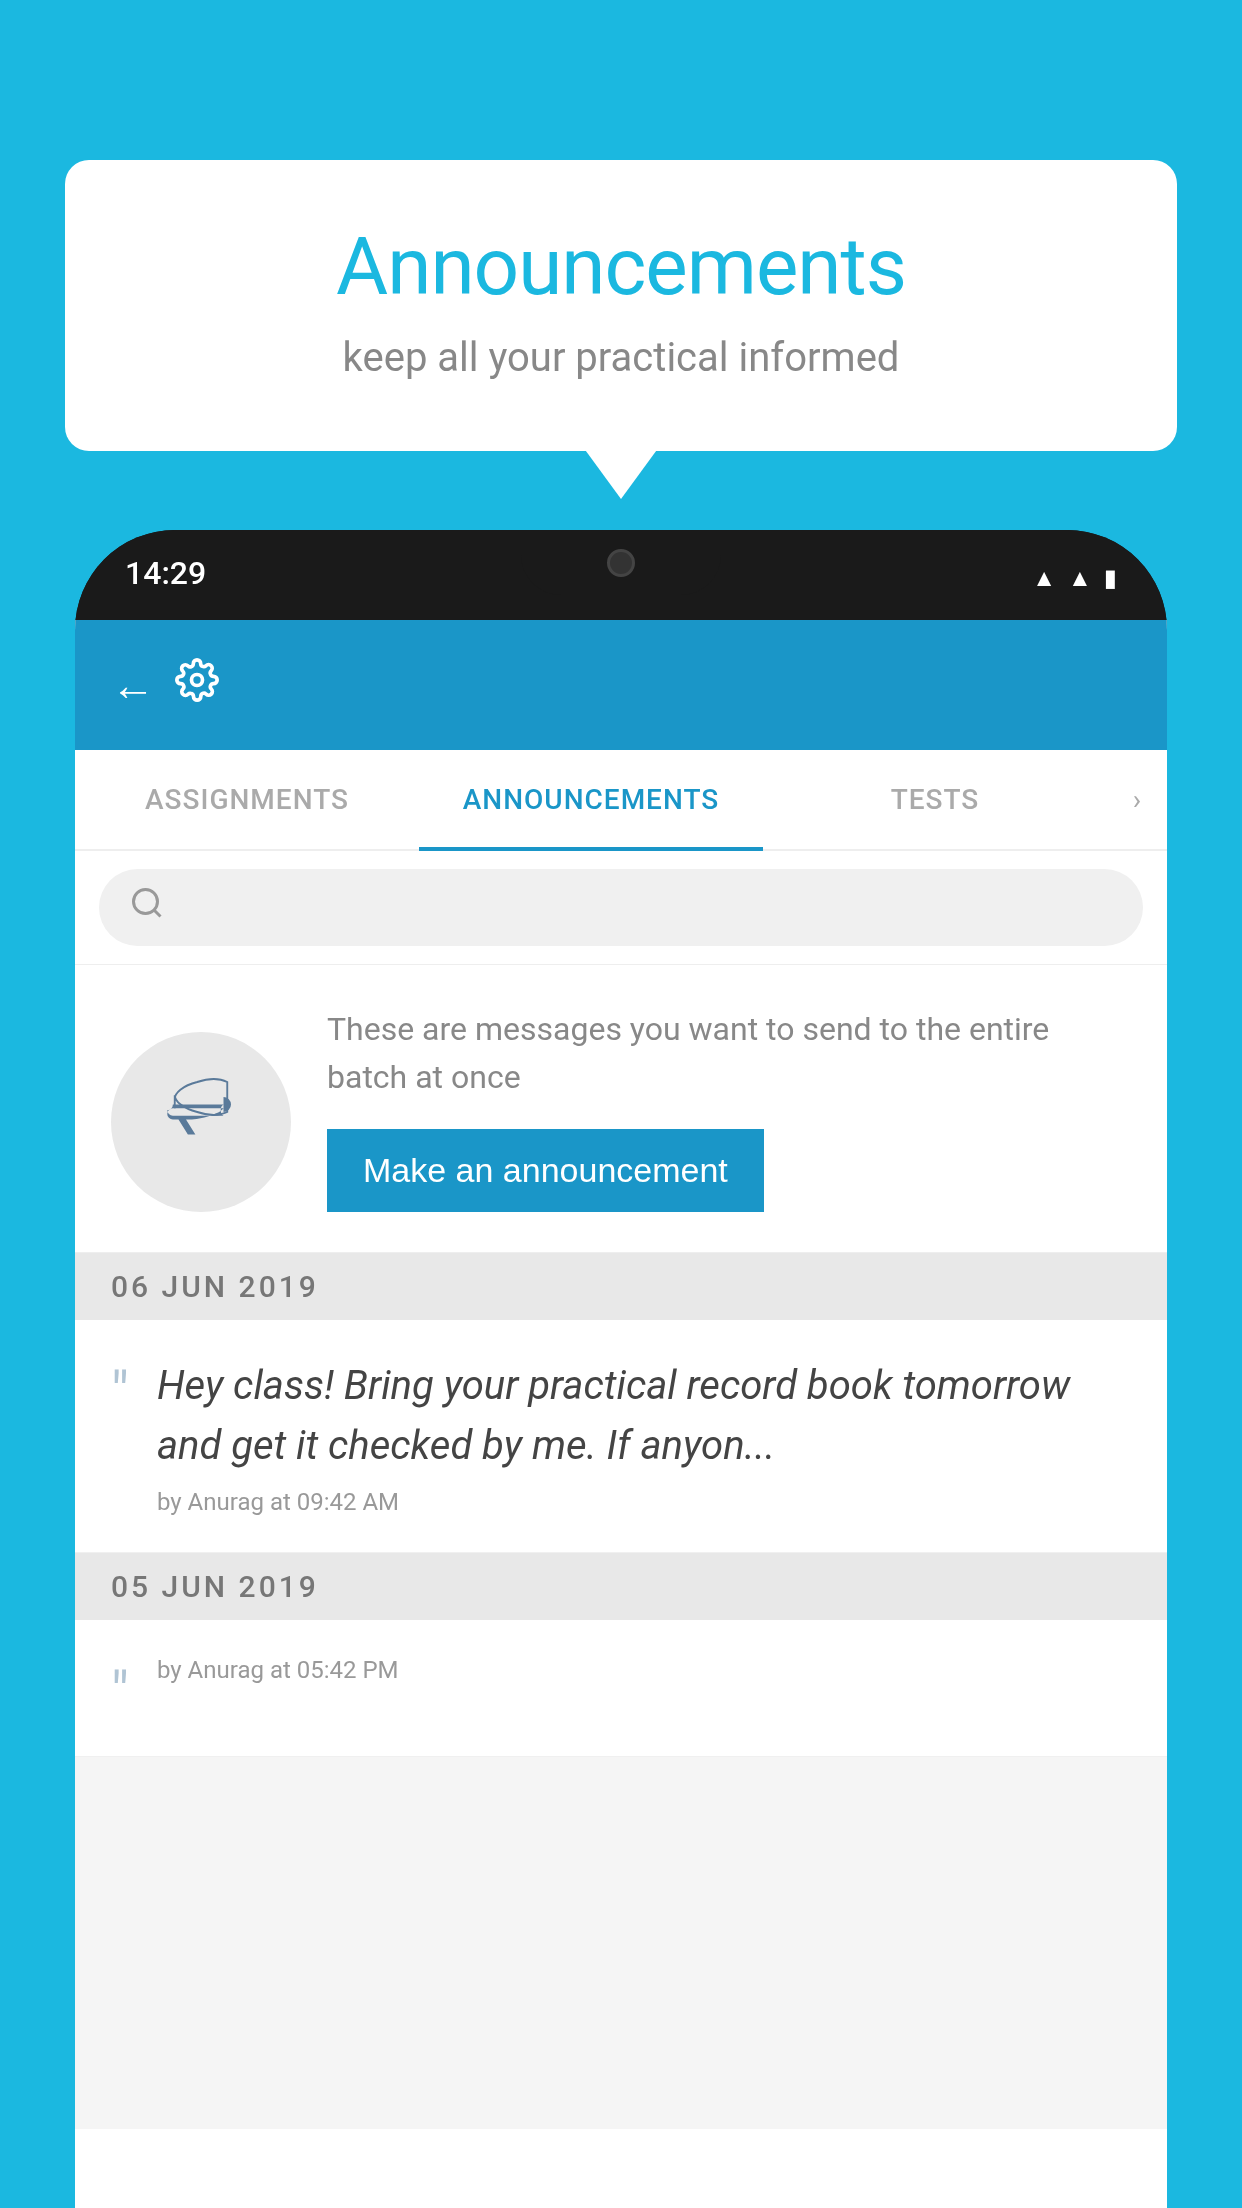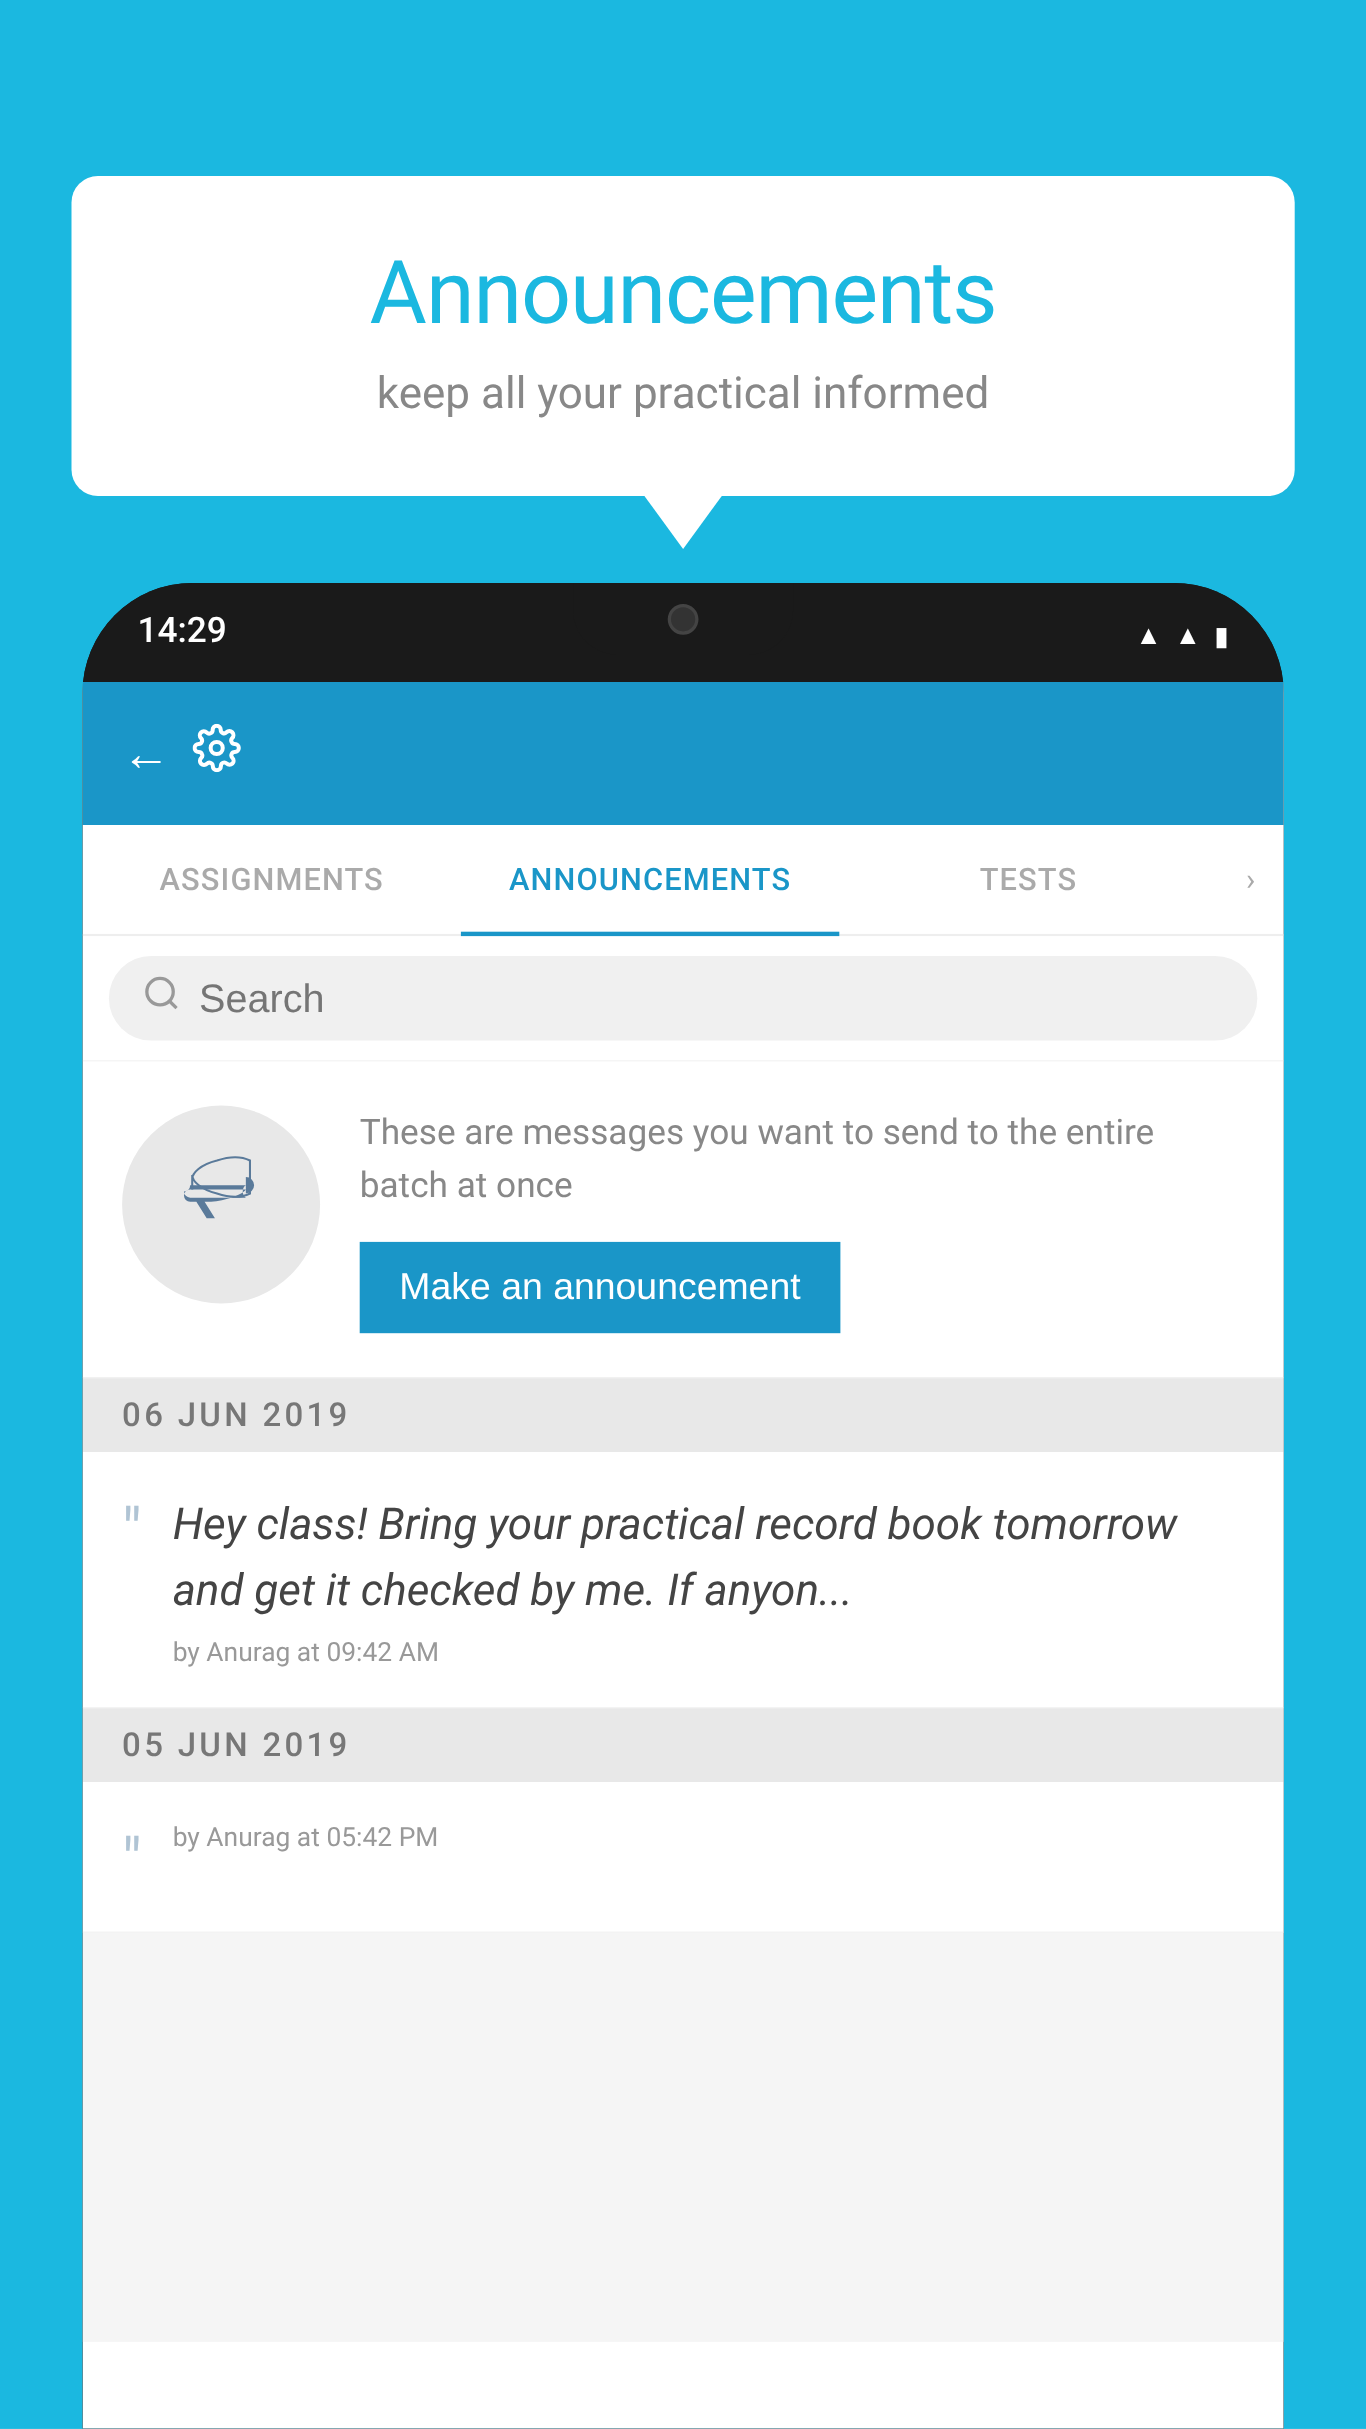--- a/index.html
+++ b/index.html
@@ -268,21 +268,21 @@
       color: #999;
       width: 100%;
     }
 
     
     .promo-card {
       background: white;
       margin: 0;
       padding: 40px 36px;
       display: flex;
-      align-items: flex-start;
+      align-items: flex-end;
       gap: 36px;
       border-bottom: 1px solid #eee;
     }
 
     .promo-icon-circle {
       width: 180px;
       height: 180px;
       background: #e8e8e8;
       border-radius: 50%;
       display: flex;
@@ -413,21 +413,20 @@
     <div class="content-area">
 
       <div class="search-container">
         <div class="search-input-wrapper">
           <span class="search-icon-svg">
             <svg width="36" height="36" viewBox="0 0 24 24" fill="none" stroke="#999" stroke-width="2">
               <circle cx="11" cy="11" r="8"></circle>
               <line x1="21" y1="21" x2="16.65" y2="16.65"></line>
             </svg>
           </span>
-          <input class="search-input" type="text" placeholder="Search" style="">
         </div>
       </div>
 
       <div class="promo-card">
         <div class="promo-icon-circle">
           <span class="megaphone-icon">
             <svg width="90" height="90" viewBox="0 0 24 24" fill="#5a7a9a">
               <path d="M18 8a2 2 0 0 1 0 4M3 11.5v1A1.5 1.5 0 0 0 4.5 14H6l2.5 4h2L8 14h1c3 0 8-1.5 9-3H4.5A1.5 1.5 0 0 0 3 12.5v-1A1.5 1.5 0 0 0 4.5 10H18c-1 .5-1 2.5 0 3H4.5A1.5 1.5 0 0 1 3 11.5z"></path>
               <path d="M5 11V8.5C5 7 7 5 11 4c3-1 6-1 8 0v8c-2 1-5 1-8 0-4-1-6-3-6-4.5V11" stroke="#5a7a9a" fill="none" stroke-width="0.5"></path>
             </svg>

